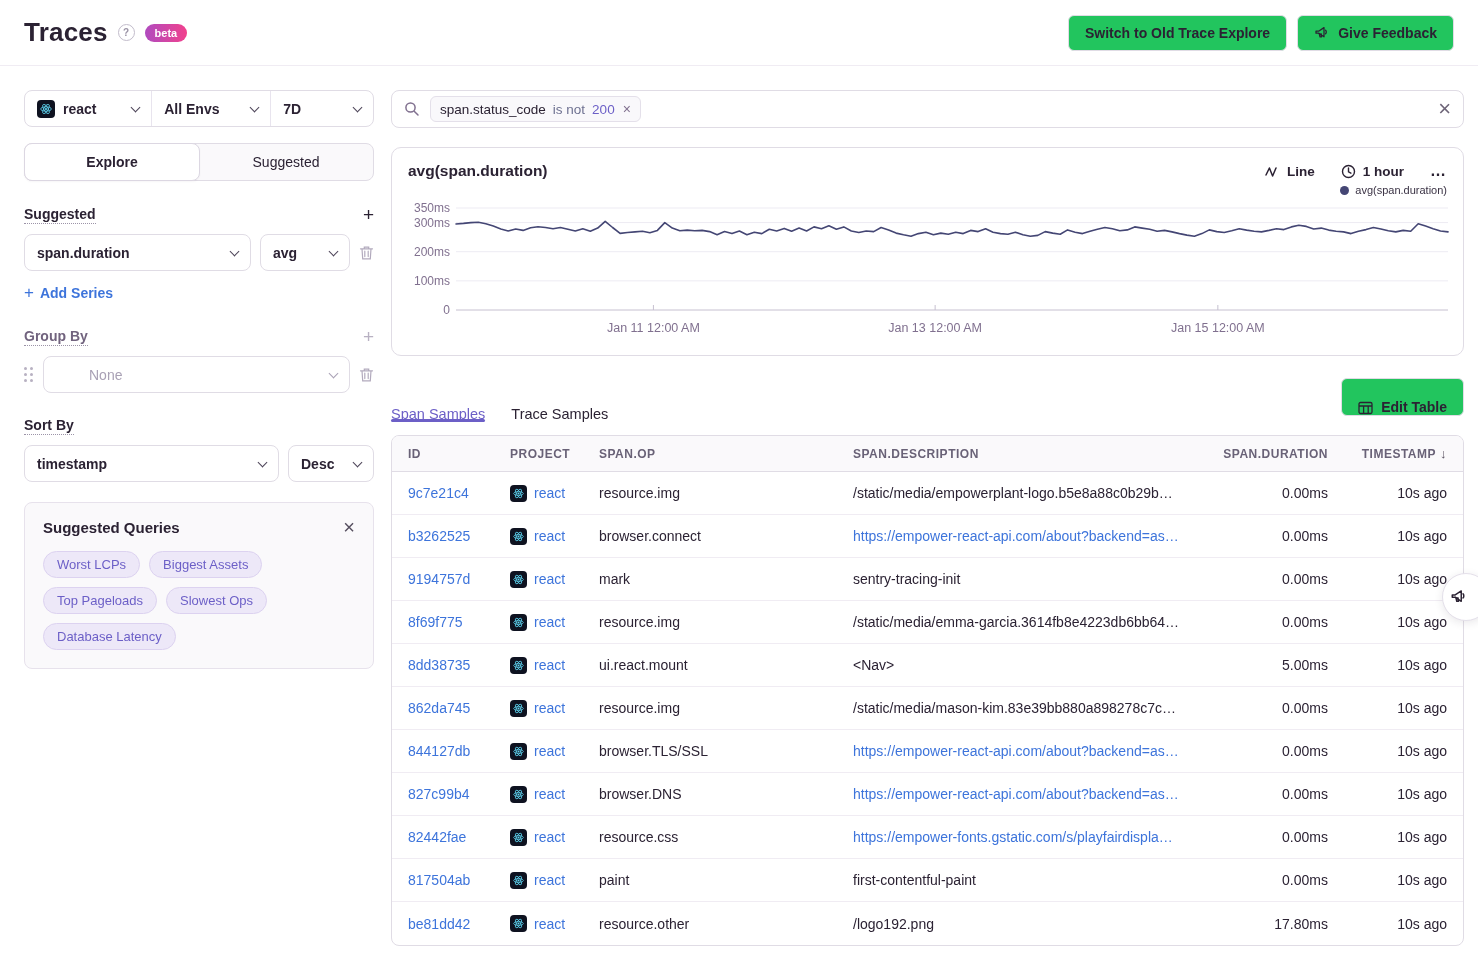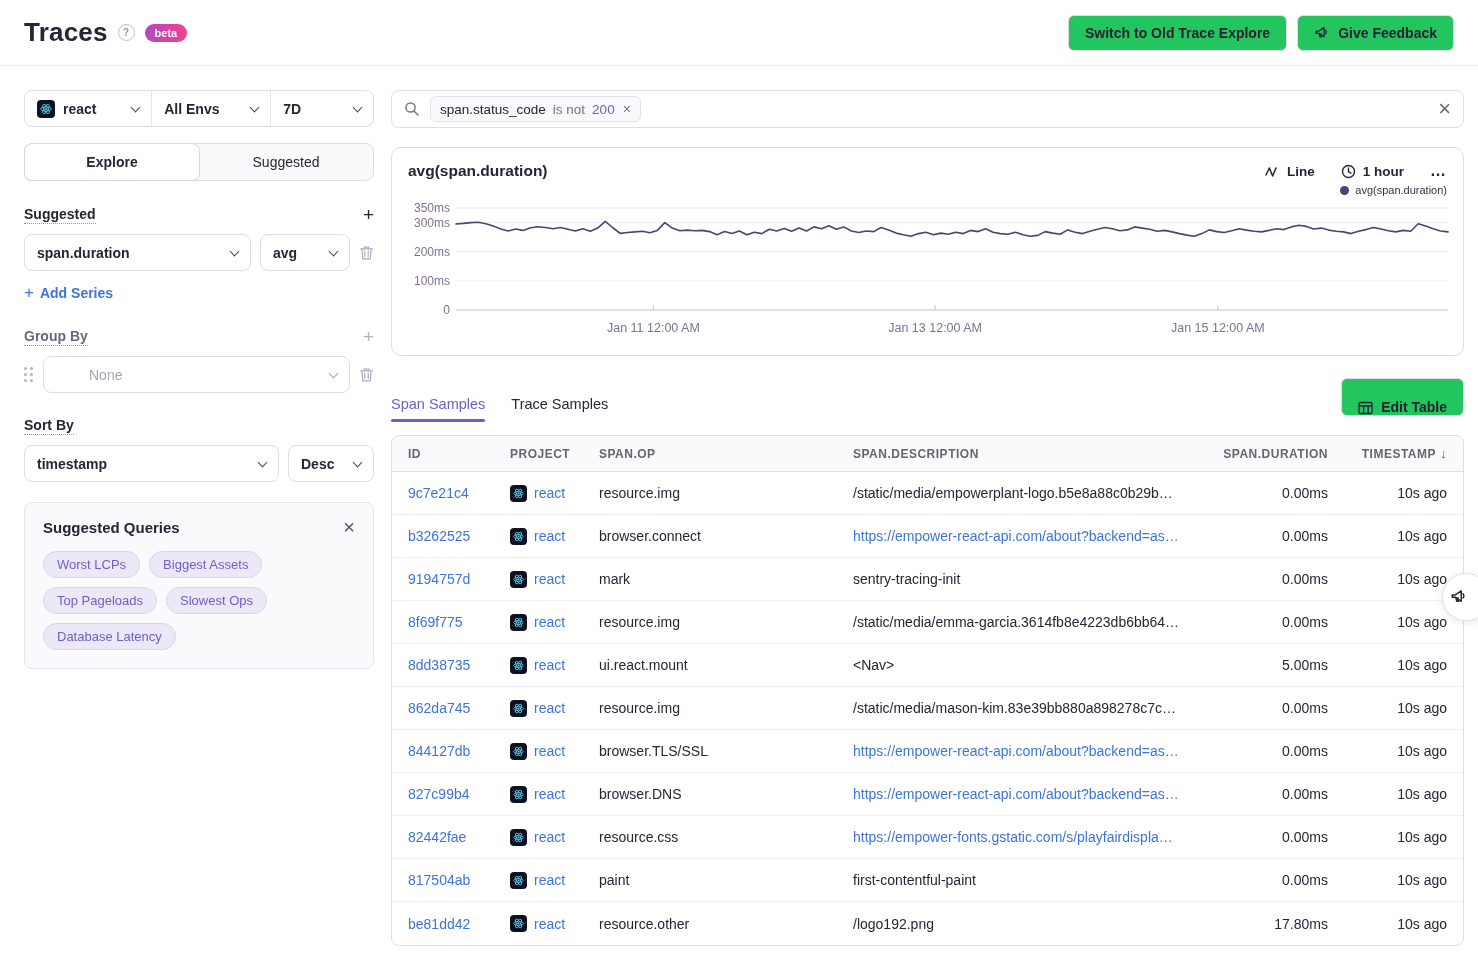--- a/index.html
+++ b/index.html
@@ -88,21 +88,21 @@
   .chart-controls{display:flex;align-items:center;gap:26px;}
   .cc-item{display:flex;align-items:center;gap:7px;font-size:13.5px;font-weight:700;cursor:pointer;}
   .legend-row{display:flex;justify-content:flex-end;align-items:center;gap:6px;margin-top:4px;cursor:pointer;}
   .legend-dot{width:9px;height:9px;border-radius:50%;background:#444674;}
   .legend-label{font-size:11px;color:#3A3244;}
   .chart-plot{margin-top:2px;}
 
   
   .table-head-row{display:flex;align-items:flex-end;justify-content:space-between;margin-top:22px;}
   .sample-tabs{display:flex;gap:26px;}
-  .stab{font-size:14.5px;padding-bottom:10px;cursor:pointer;color:#2B2233;position:relative;}
+  .stab{font-size:14.5px;cursor:pointer;color:#2B2233;position:relative;}
   .stab.active{color:#6C5FC7;}
   .stab.active::after{content:"";position:absolute;left:0;right:0;bottom:0;height:3px;background:#6C5FC7;border-radius:2px;}
   .edit-table-btn{margin-bottom:6px;height:38px;align-items:flex-end;}
 
   .data-table{margin-top:13px;border:1px solid #E0DCE5;border-radius:8px;overflow:hidden;background:#fff;}
   .thead,.trow{display:grid;grid-template-columns:102px 89px 254px 1fr 130px 119px;padding:0 16px;align-items:center;}
   .thead{height:36px;background:#FAF9FB;border-bottom:1px solid #E0DCE5;}
   .hcell{font-size:12px;font-weight:700;color:#696277;letter-spacing:.5px;cursor:pointer;white-space:nowrap;}
   .hcell.right{text-align:right;}
   .sort-arrow{margin-left:4px;font-size:13px;color:#564F5F;}

